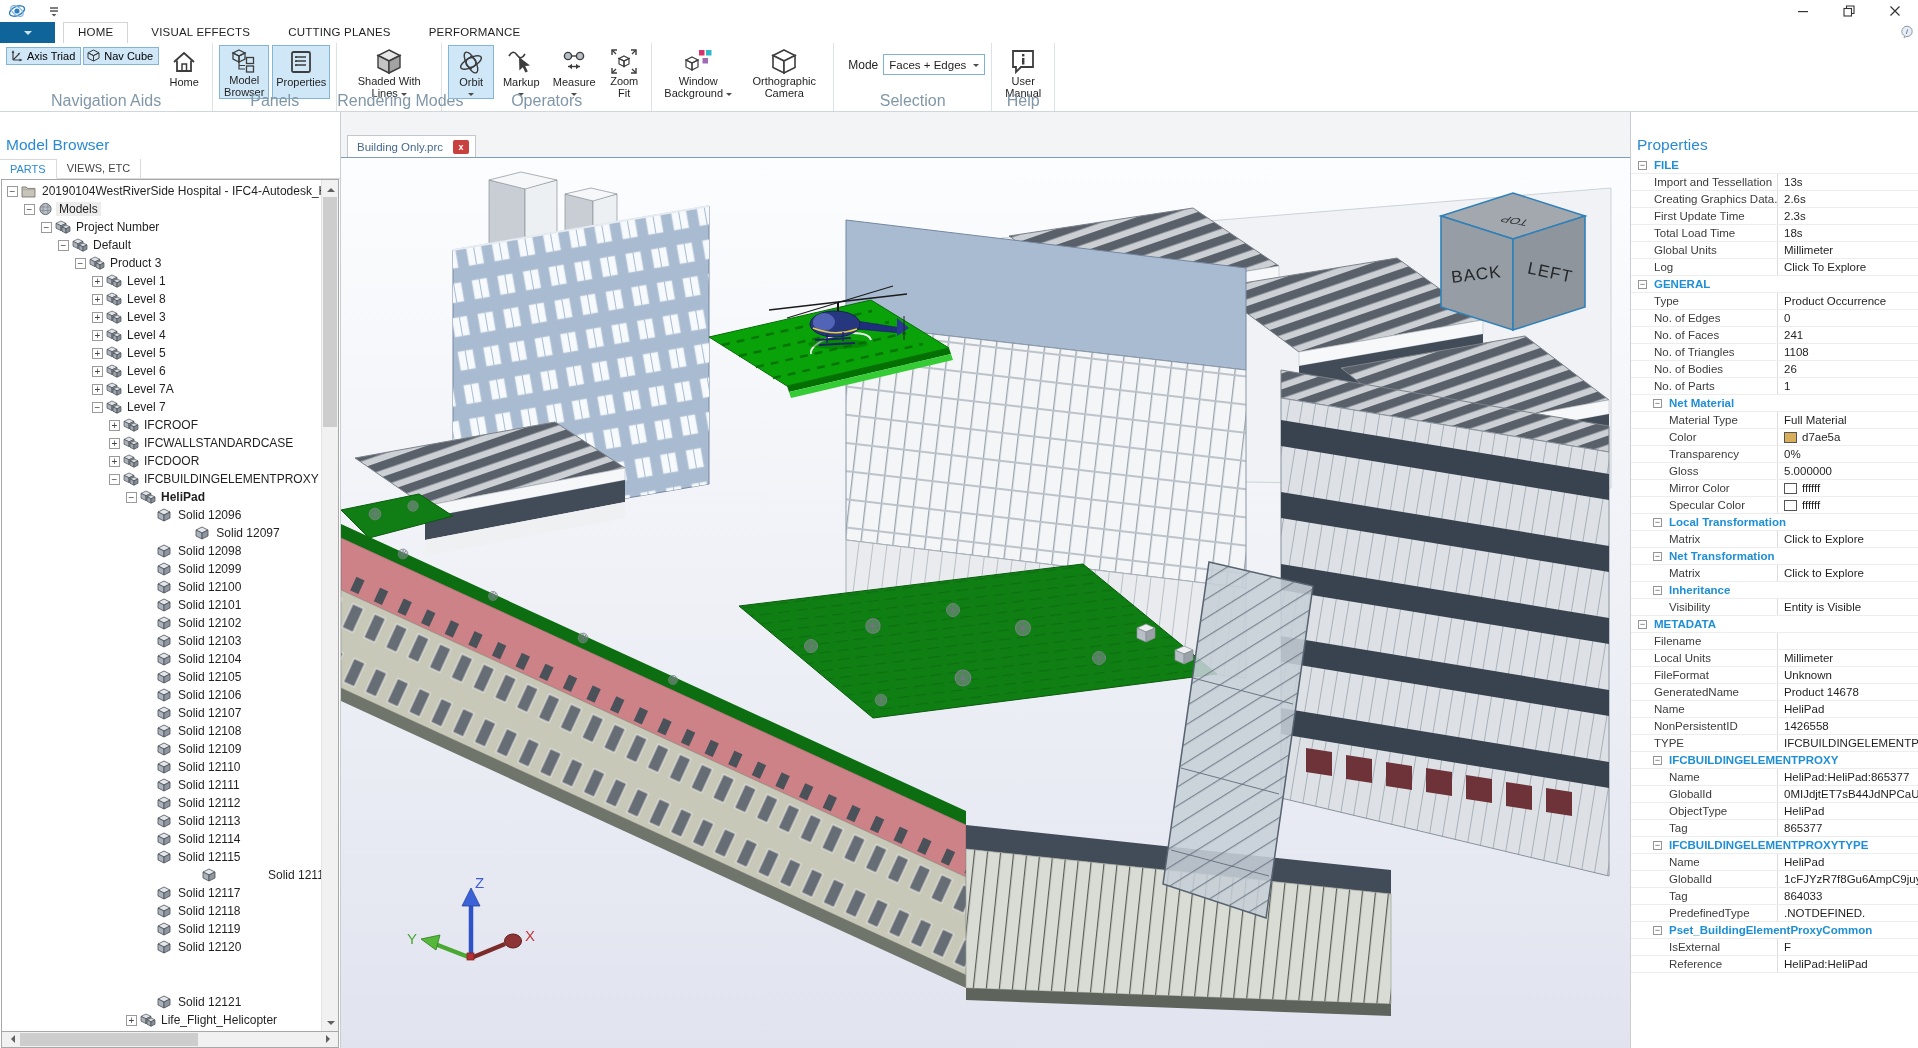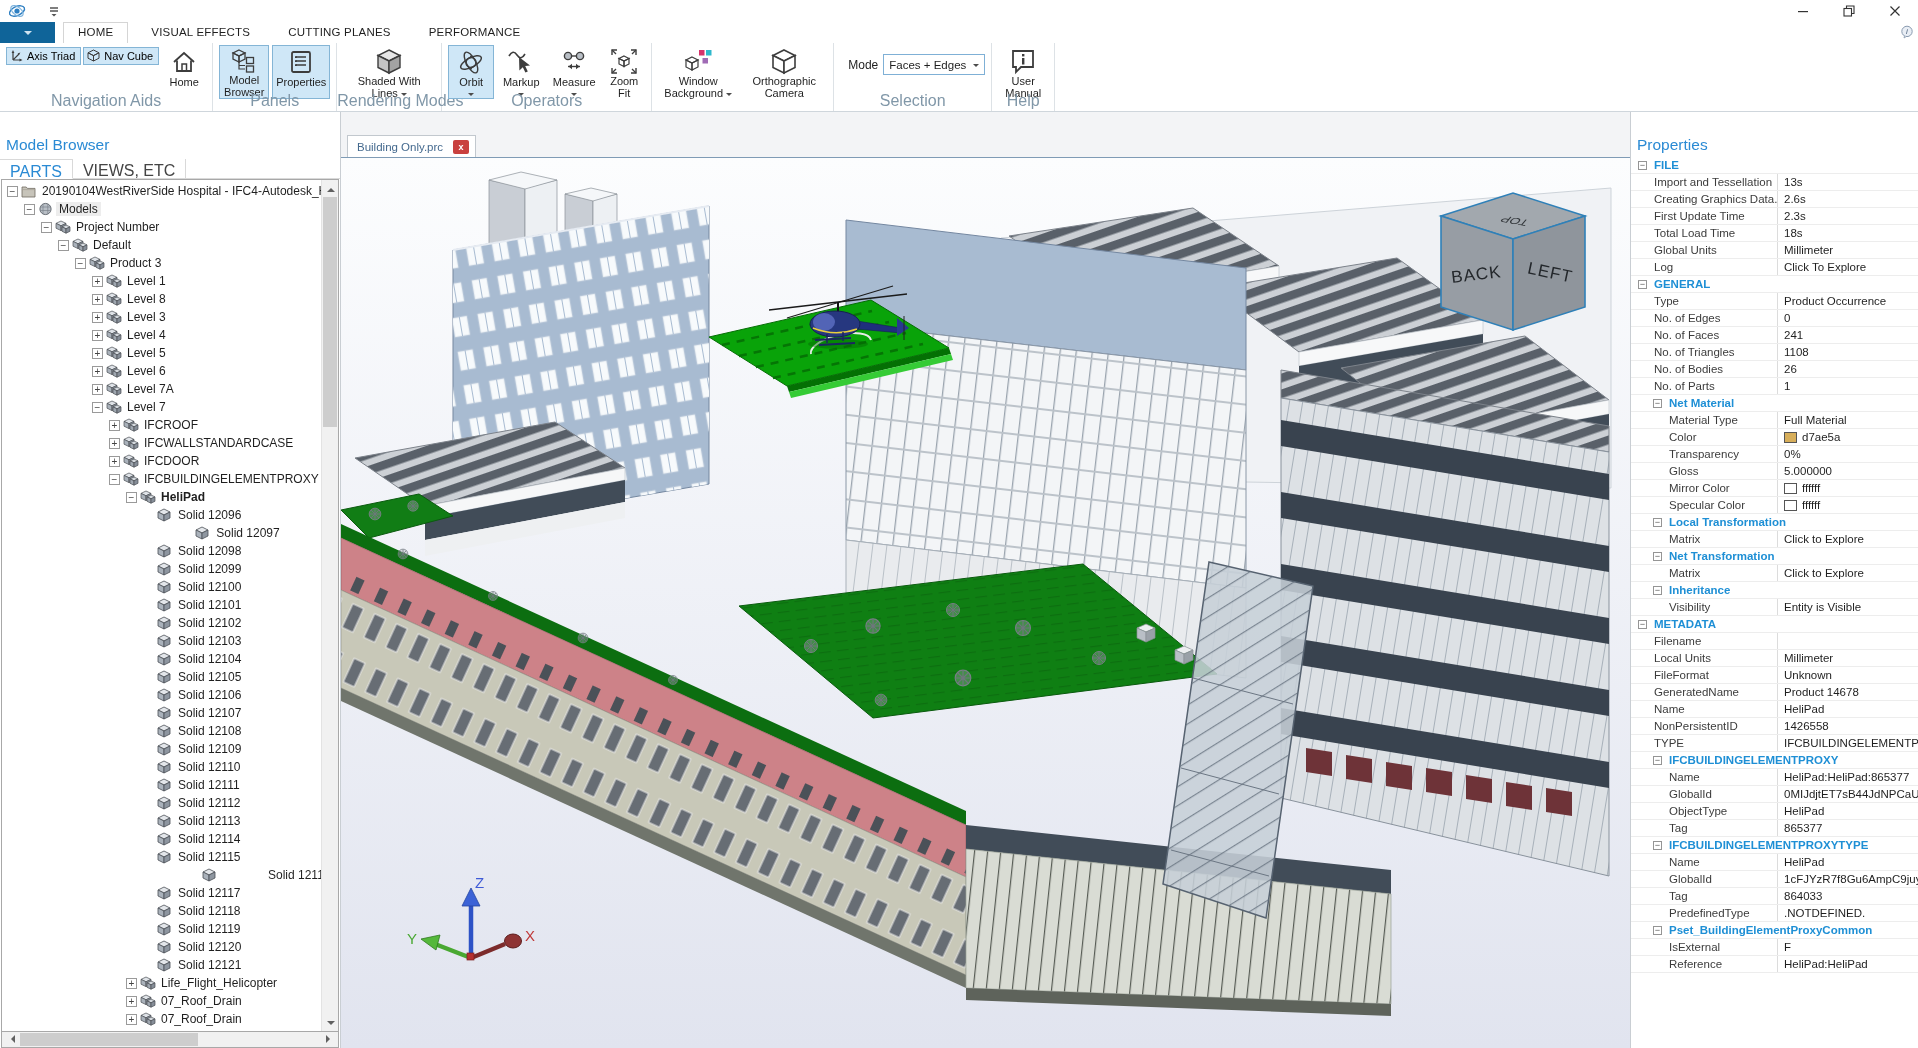--- a/index.html
+++ b/index.html
@@ -32,21 +32,21 @@
   .caret{display:inline-block;width:0;height:0;border:3.4px solid transparent;border-top-color:#4c4c4c;vertical-align:middle;margin-left:3px;transform:translateY(2px)}
   .caret.under{display:block;margin:3px auto 0 auto}
   .modewrap{display:flex;align-items:center;gap:5px;margin-top:9px;padding:0 8px}
   .modelabel{font-size:12px;color:#1f1f1f}
   .combobox{width:102px;height:21px;border:1px solid #7fb0d6;background:#fff;display:flex;align-items:center;font-size:11.5px;padding-left:5px;justify-content:space-between}
   .combobox .caret{margin-right:5px}
   
   .main{flex:1;display:flex;min-height:0}
   .leftpanel{width:341px;border-right:1px solid #c9ced3;background:#fff;display:flex;flex-direction:column;padding-top:22px}
   .paneltitle{color:#2a8ad4;font-size:15.5px;padding:2px 0 3px 6px}
-  .ptabs{display:flex;height:20px;font-size:16px;border-bottom:1px solid #d9d9d9;margin-top:2px}
+  .ptabs{display:flex;height:20px;font-size:11px;border-bottom:1px solid #d9d9d9;margin-top:2px}
   .ptab{padding:3px 10px 0 10px;border-right:1px solid #d9d9d9;color:#444}
   .ptab.active{color:#2a8ad4;border-top:1px solid #d9d9d9;border-bottom:1px solid #fff;margin-bottom:-1px}
   .treewrap{flex:1;position:relative;border:1px solid #a8a8a8;margin:0 1px 0 1px;overflow:hidden;background:#fff}
   .tree{position:absolute;inset:0 17px 0 0;overflow:hidden;padding-top:2px}
   .trow{height:18px;display:flex;align-items:center;white-space:nowrap;font-size:12px}
   .trow .exp{width:11px;height:11px;border:1px solid #9a9a9a;background:#fff;font-size:10px;line-height:9px;text-align:center;color:#444;flex:none;margin-right:3px}
   .trow .expsp{width:14px;flex:none}
   .trow .ticon{width:18px;flex:none;display:flex;align-items:center}
   .trow .tlabel{padding:0 3px}
   .trow.bold .tlabel{font-weight:bold}
@@ -858,21 +858,21 @@
               <span class="expsp"></span>
               <span class="ticon">
                 <svg width="14" height="14" viewBox="0 0 14 14">
                   <polygon points="7,1 13,4 7,7 1,4" fill="#e3e6ea" stroke="#4a4f55" stroke-width=".8"></polygon>
                   <polygon points="1,4 7,7 7,13 1,10" fill="#aab2bb" stroke="#4a4f55" stroke-width=".8"></polygon>
                   <polygon points="13,4 13,10 7,13 7,7" fill="#8e96a0" stroke="#4a4f55" stroke-width=".8"></polygon>
                 </svg>
               </span>
               <span class="tlabel">Solid 12120</span>
             </div>
-            <div class="trow" style="padding-left: 141px;">
+            <div class="trow" style="padding-left: 141px; margin-top: 37px;">
               <span class="expsp"></span>
               <span class="ticon">
                 <svg width="14" height="14" viewBox="0 0 14 14">
                   <polygon points="7,1 13,4 7,7 1,4" fill="#e3e6ea" stroke="#4a4f55" stroke-width=".8"></polygon>
                   <polygon points="1,4 7,7 7,13 1,10" fill="#aab2bb" stroke="#4a4f55" stroke-width=".8"></polygon>
                   <polygon points="13,4 13,10 7,13 7,7" fill="#8e96a0" stroke="#4a4f55" stroke-width=".8"></polygon>
                 </svg>
               </span>
               <span class="tlabel">Solid 12121</span>
             </div>

